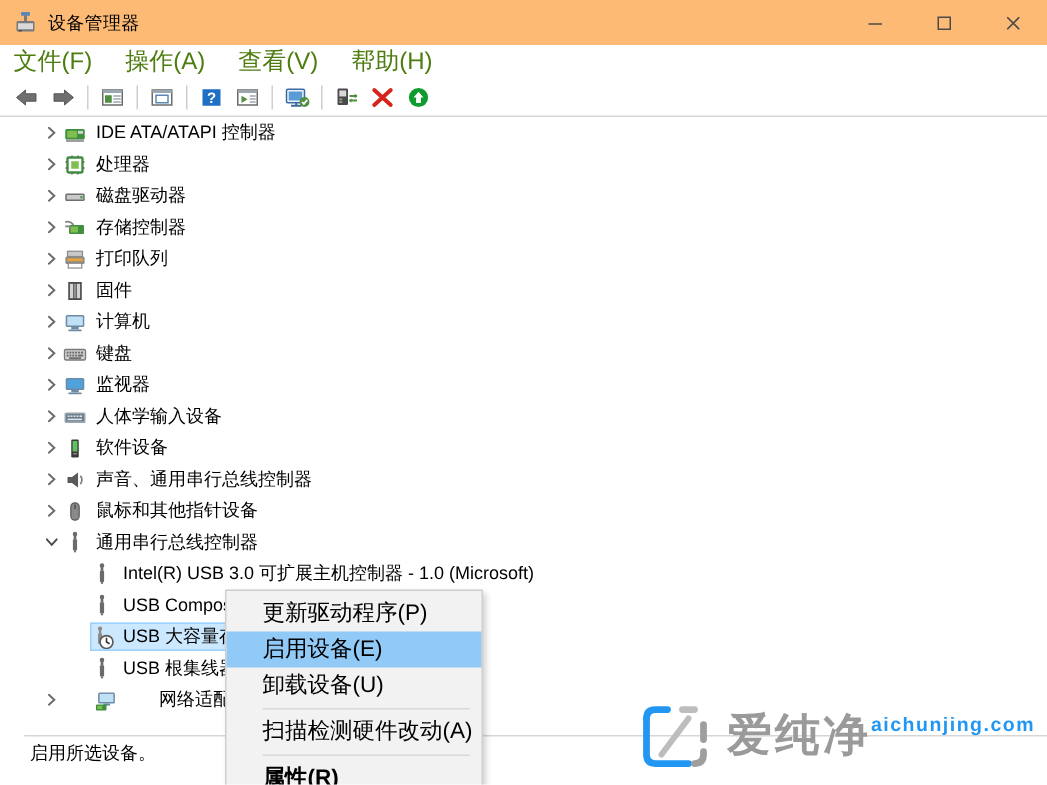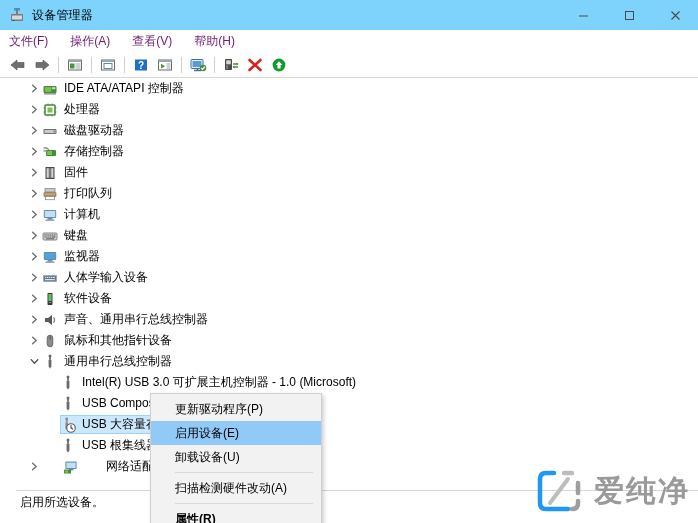--- a/index.html
+++ b/index.html
@@ -14,21 +14,21 @@
     font-size: 12px;
     color: #000000;
     overflow: hidden;
     position: relative;
     -webkit-font-smoothing: antialiased;
   }
 
   
   #titlebar {
     height: 30px;
-    background: #7dd3fc;
+    background: #fdba74;
     display: flex;
     align-items: center;
     position: relative;
   }
   #title-icon {
     margin-left: 9px;
     margin-right: 7px;
     width: 16px;
     height: 16px;
     position: relative;
@@ -57,22 +57,22 @@
 
   
   #menubar {
     height: 22px;
     display: flex;
     align-items: center;
     padding-left: 9px;
     background: #ffffff;
   }
   .menuitem {
-    font-size: 12px;
-    color: #701a75;
+    font-size: 16px;
+    color: #4d7c0f;
     padding: 2px 8px 2px 0;
     margin-right: 14px;
     white-space: nowrap;
   }
 
   
   #toolbar {
     height: 26px;
     display: flex;
     align-items: center;
@@ -172,21 +172,21 @@
     border: 1px solid #cfcfcf;
     box-shadow: 2px 2px 4px rgba(0,0,0,0.18);
     padding: 3px 0;
     z-index: 50;
     box-sizing: border-box;
   }
   .ctxitem {
     height: 24px;
     line-height: 24px;
     padding-left: 24px;
-    font-size: 12px;
+    font-size: 15px;
     color: #000;
     white-space: nowrap;
   }
   .ctxitem.hl { background: #91c9f7; }
   .ctxitem.bold { font-weight: bold; }
   .ctxsep {
     height: 1px;
     background: #d8d8d8;
     margin: 3px 8px 3px 24px;
   }
@@ -405,40 +405,40 @@
           </svg></div>
         <div class="tlabel">存储控制器</div>
       </div>
       <div class="trow" style="padding-left: 26px;">
         <div class="chev">
           <svg width="9" height="9" viewBox="0 0 9 9">
             <path d="M2.6 1.2 L6.2 4.5 L2.6 7.8" stroke="#6a6a6a" stroke-width="1.3" fill="none" stroke-linecap="round"></path>
           </svg>
         </div>
         <div class="ticon"><svg width="16" height="16" viewBox="0 0 16 16">
+            <rect x="3" y="2.5" width="10" height="3.5" fill="#c9c9c9" stroke="#8a8a8a" stroke-width="0.8"></rect>
+            <rect x="1.6" y="6" width="12.8" height="5" rx="1" fill="#8a8a8a"></rect>
+            <rect x="2.8" y="7.2" width="10.4" height="2" fill="#e4a23c"></rect>
+            <rect x="3.5" y="10.5" width="9" height="3.2" fill="#ffffff" stroke="#8a8a8a" stroke-width="0.8"></rect>
+          </svg></div>
+        <div class="tlabel">打印队列</div>
+      </div>
+      <div class="trow" style="padding-left: 26px;">
+        <div class="chev">
+          <svg width="9" height="9" viewBox="0 0 9 9">
+            <path d="M2.6 1.2 L6.2 4.5 L2.6 7.8" stroke="#6a6a6a" stroke-width="1.3" fill="none" stroke-linecap="round"></path>
+          </svg>
+        </div>
+        <div class="ticon"><svg width="16" height="16" viewBox="0 0 16 16">
             <rect x="3.5" y="2" width="9" height="12" fill="#4a4a4a"></rect>
             <rect x="4.6" y="3.2" width="2.2" height="9.6" fill="#d4d4d4"></rect>
             <rect x="7.4" y="3.2" width="1.2" height="9.6" fill="#9a9a9a"></rect>
             <rect x="9.2" y="3.2" width="2.2" height="9.6" fill="#d4d4d4"></rect>
           </svg></div>
         <div class="tlabel">固件</div>
-      </div>
-      <div class="trow" style="padding-left: 26px;">
-        <div class="chev">
-          <svg width="9" height="9" viewBox="0 0 9 9">
-            <path d="M2.6 1.2 L6.2 4.5 L2.6 7.8" stroke="#6a6a6a" stroke-width="1.3" fill="none" stroke-linecap="round"></path>
-          </svg>
-        </div>
-        <div class="ticon"><svg width="16" height="16" viewBox="0 0 16 16">
-            <rect x="3" y="2.5" width="10" height="3.5" fill="#c9c9c9" stroke="#8a8a8a" stroke-width="0.8"></rect>
-            <rect x="1.6" y="6" width="12.8" height="5" rx="1" fill="#8a8a8a"></rect>
-            <rect x="2.8" y="7.2" width="10.4" height="2" fill="#e4a23c"></rect>
-            <rect x="3.5" y="10.5" width="9" height="3.2" fill="#ffffff" stroke="#8a8a8a" stroke-width="0.8"></rect>
-          </svg></div>
-        <div class="tlabel">打印队列</div>
       </div>
       <div class="trow" style="padding-left: 26px;">
         <div class="chev">
           <svg width="9" height="9" viewBox="0 0 9 9">
             <path d="M2.6 1.2 L6.2 4.5 L2.6 7.8" stroke="#6a6a6a" stroke-width="1.3" fill="none" stroke-linecap="round"></path>
           </svg>
         </div>
         <div class="ticon"><svg width="16" height="16" viewBox="0 0 16 16">
             <rect x="1.8" y="3" width="12.4" height="8" rx="1" fill="#6d8ba5"></rect>
             <rect x="2.8" y="4" width="10.4" height="6" fill="#bfe0f5"></rect>
@@ -633,14 +633,15 @@
       <path d="M6 14 Q6 8 12 8 L20 8" stroke="#2196f3" stroke-width="4.5" fill="none" stroke-linecap="round"></path>
       <path d="M6 14 L6 38 Q6 44 12 44 L34 44" stroke="#2196f3" stroke-width="4.5" fill="none" stroke-linecap="round"></path>
       <path d="M30 8 L38 8" stroke="#bdbdbd" stroke-width="4.5" fill="none" stroke-linecap="round"></path>
       <path d="M44 18 L44 28" stroke="#9e9e9e" stroke-width="4.5" fill="none" stroke-linecap="round"></path>
       <path d="M44 36 L44 38 Q44 44 38 44" stroke="#9e9e9e" stroke-width="4.5" fill="none" stroke-linecap="round"></path>
       <path d="M34 14 L16 38" stroke="#bdbdbd" stroke-width="4" fill="none" stroke-linecap="round"></path>
     </svg>
   </div>
   <div id="wm-textwrap">
     <div id="wm-cn">爱纯净</div>
+    <div id="wm-en">aichunjing.com</div>
   </div>
 </div>
 
 </body></html>

